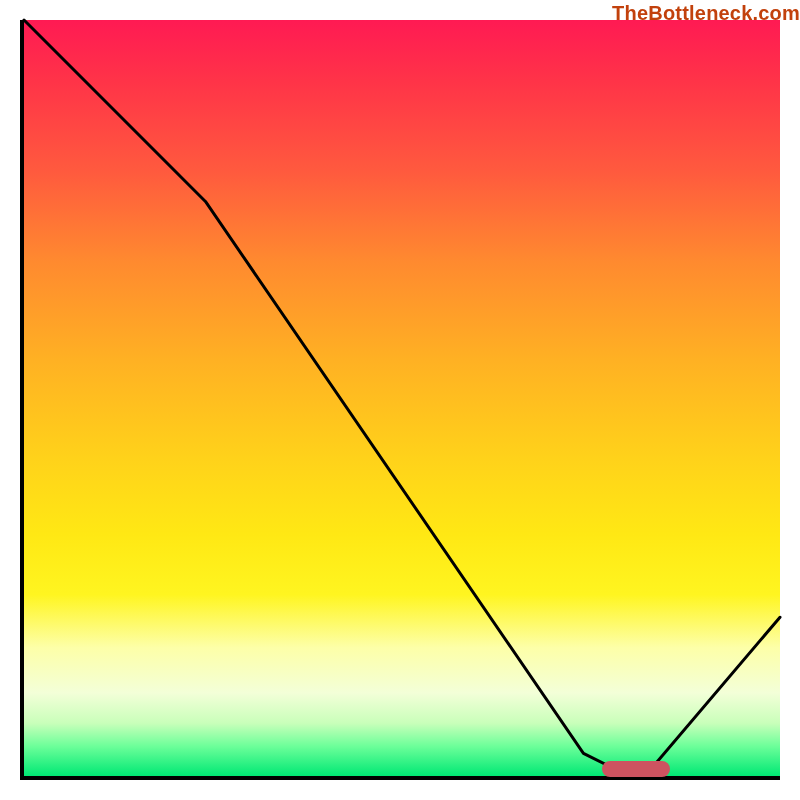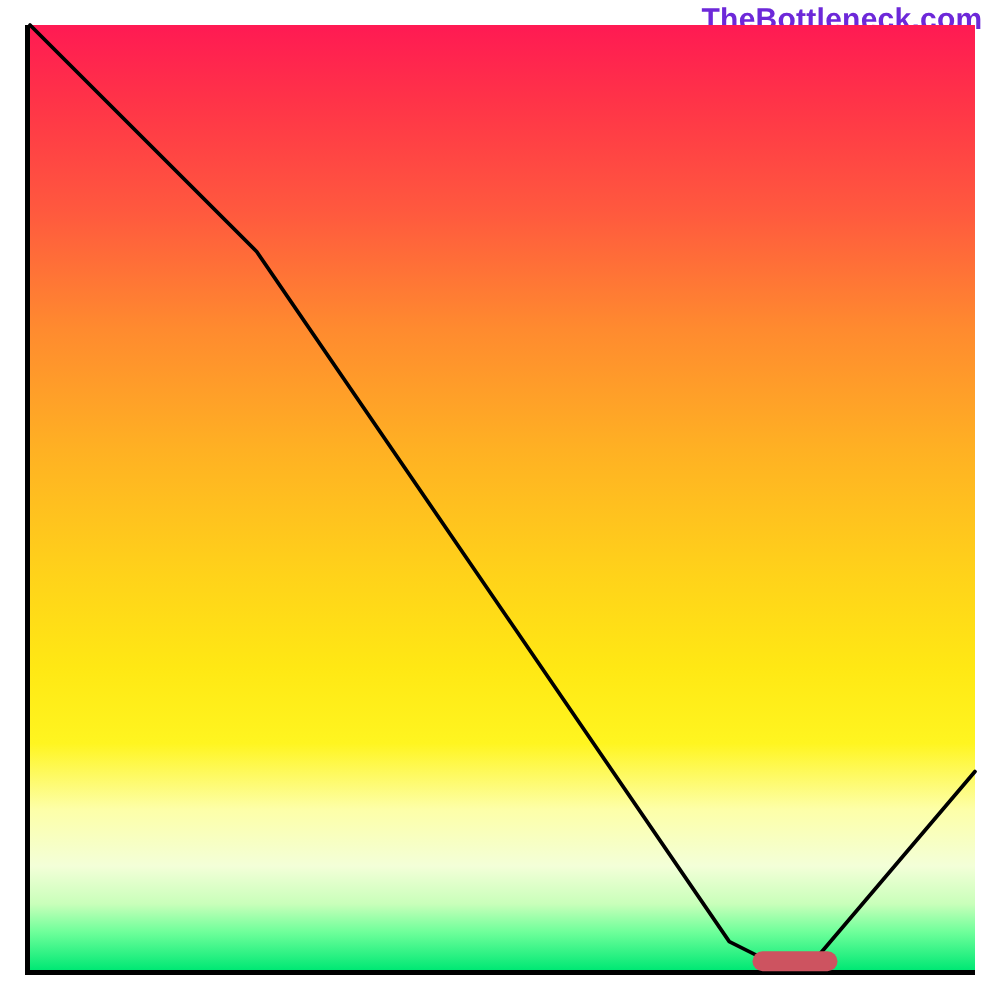--- a/index.html
+++ b/index.html
@@ -43,25 +43,25 @@
     overflow: visible;
   }
   .marker {
     position: absolute;
     background: #cd5360;
     border-radius: 8px;
   }
   .watermark {
     position: absolute;
     top: 2px;
-    right: 14px;
+    right: 0;
     font-family: Arial, Helvetica, sans-serif;
-    font-size: 24px;
+    font-size: 20px;
     font-weight: bold;
-    color: #6d28d9;
+    color: #c2410c;
     letter-spacing: 0.2px;
   }
 </style>
 </head>
 <body>
 
 <div class="chart-container">
   <div class="watermark">TheBottleneck.com</div>
   <div class="plot-area">
     <svg class="curve" viewBox="0 0 760 760" preserveAspectRatio="none">

